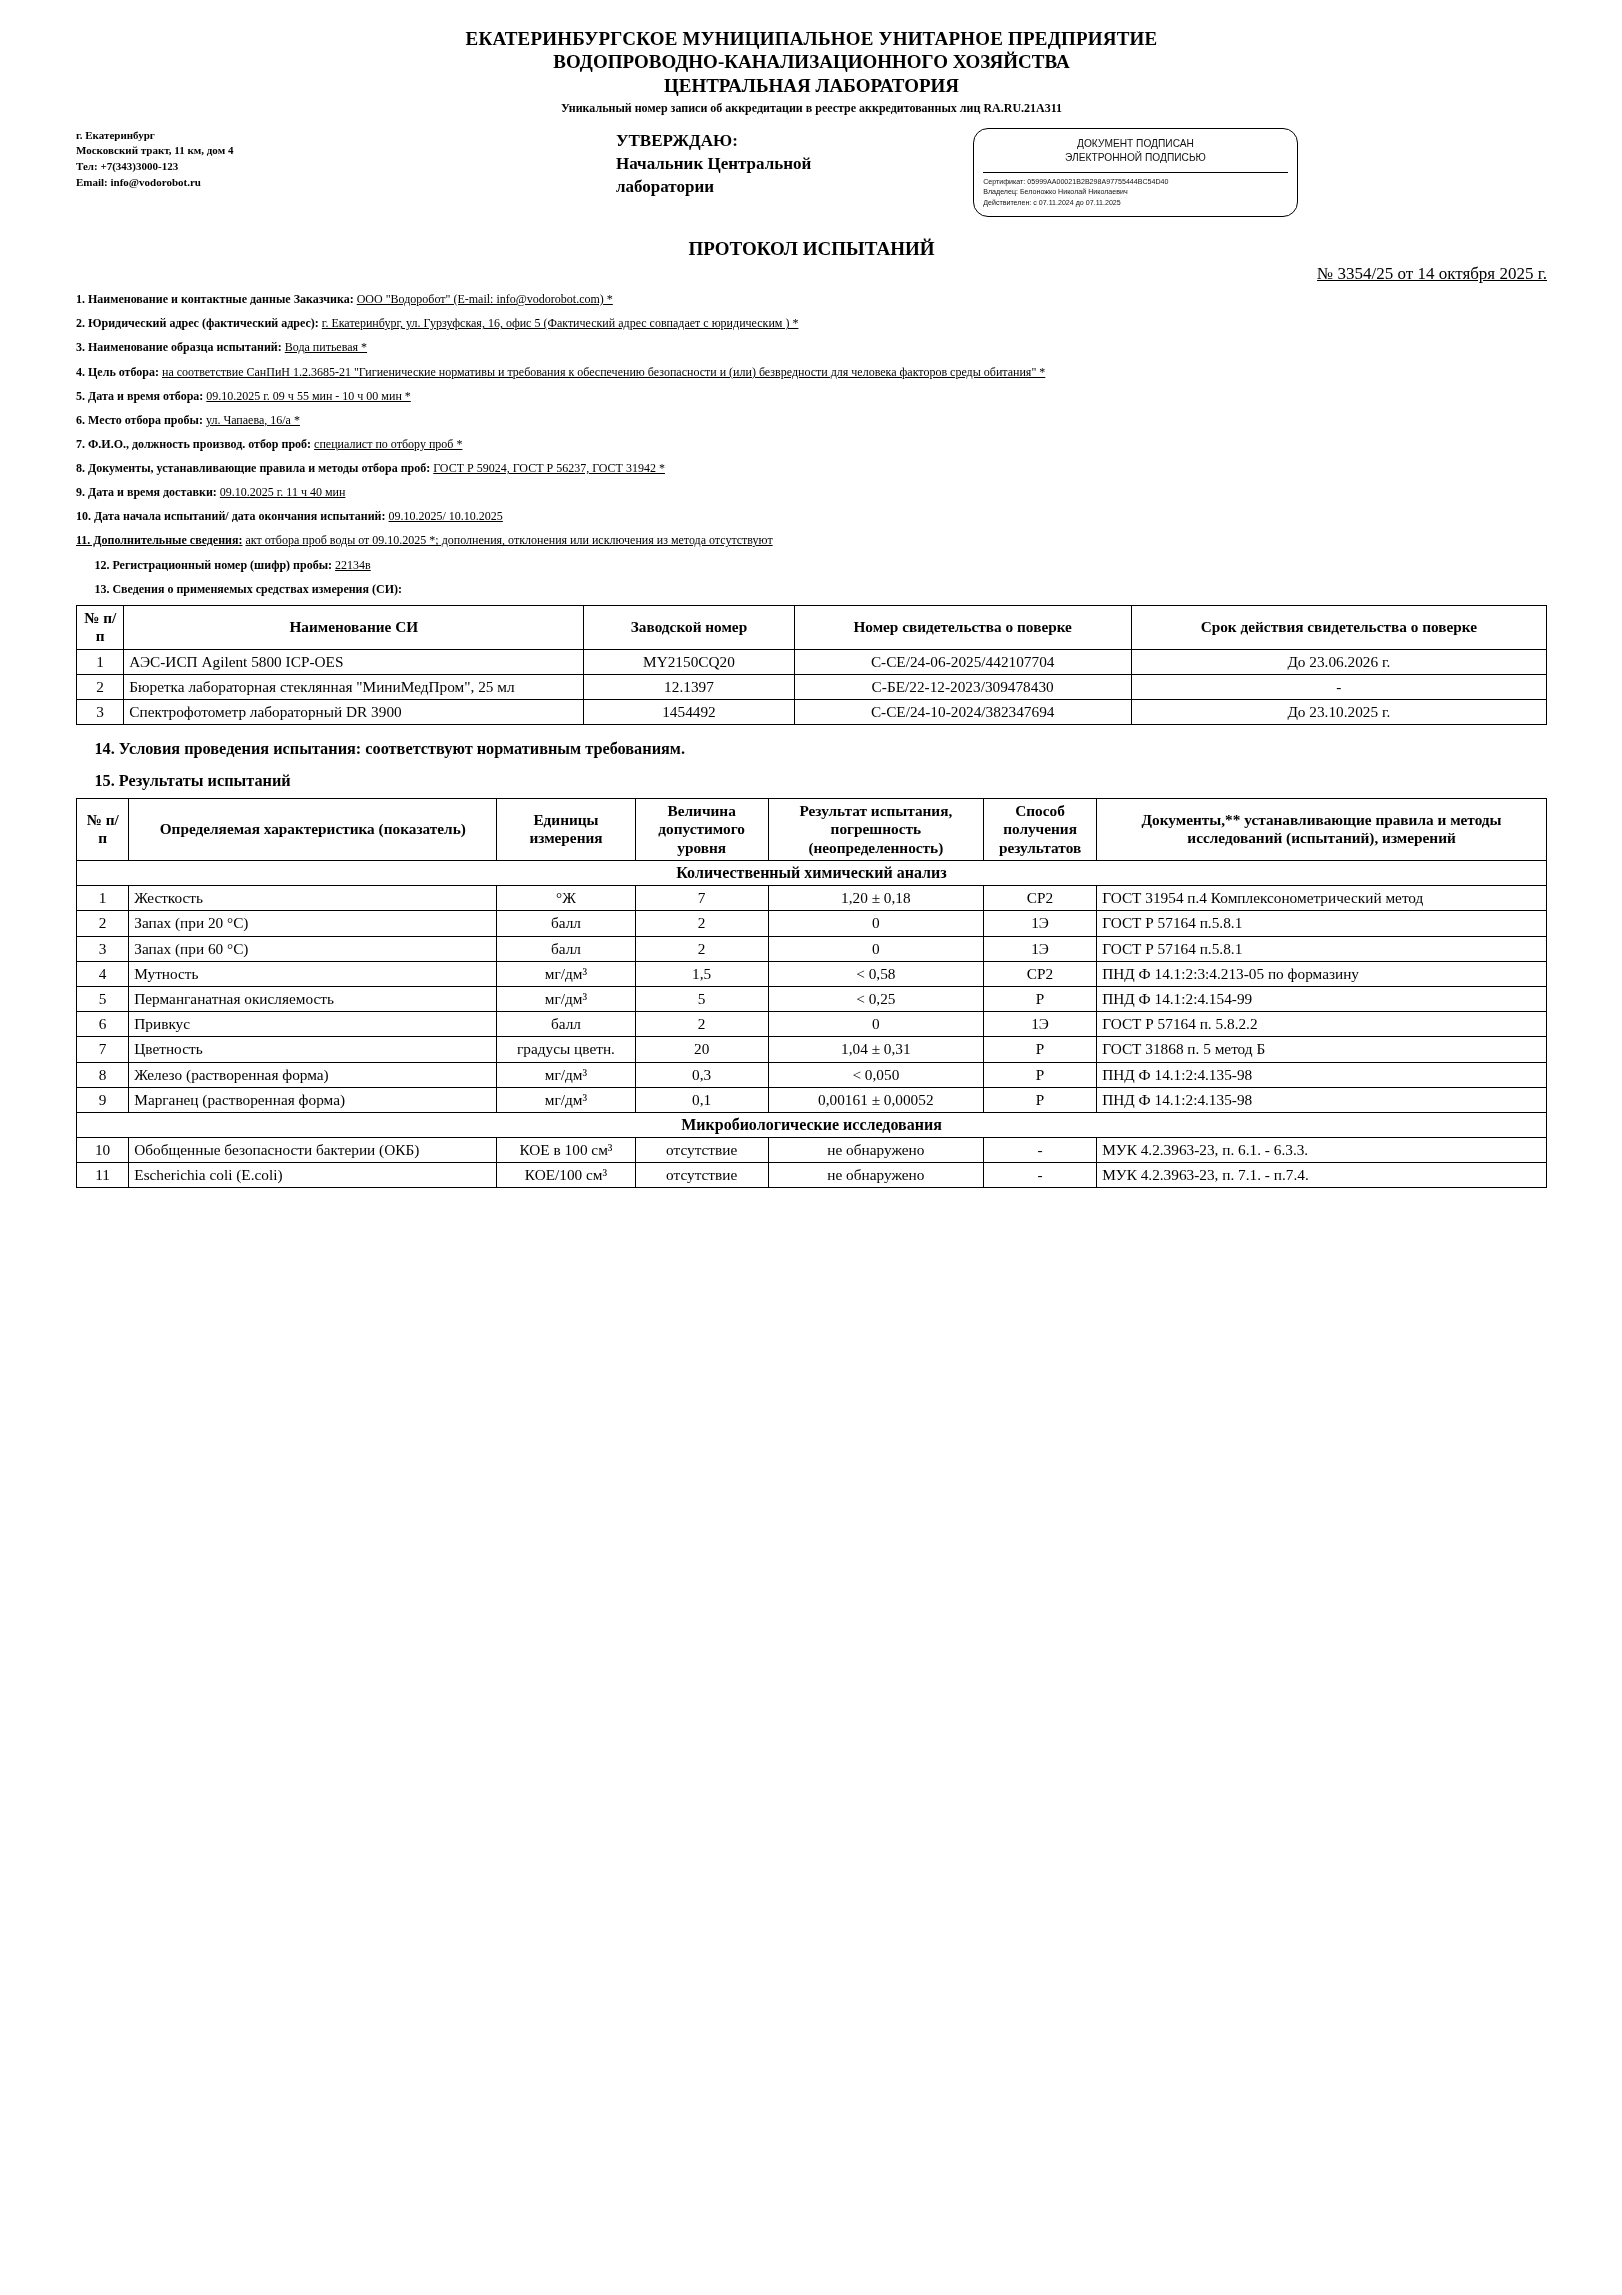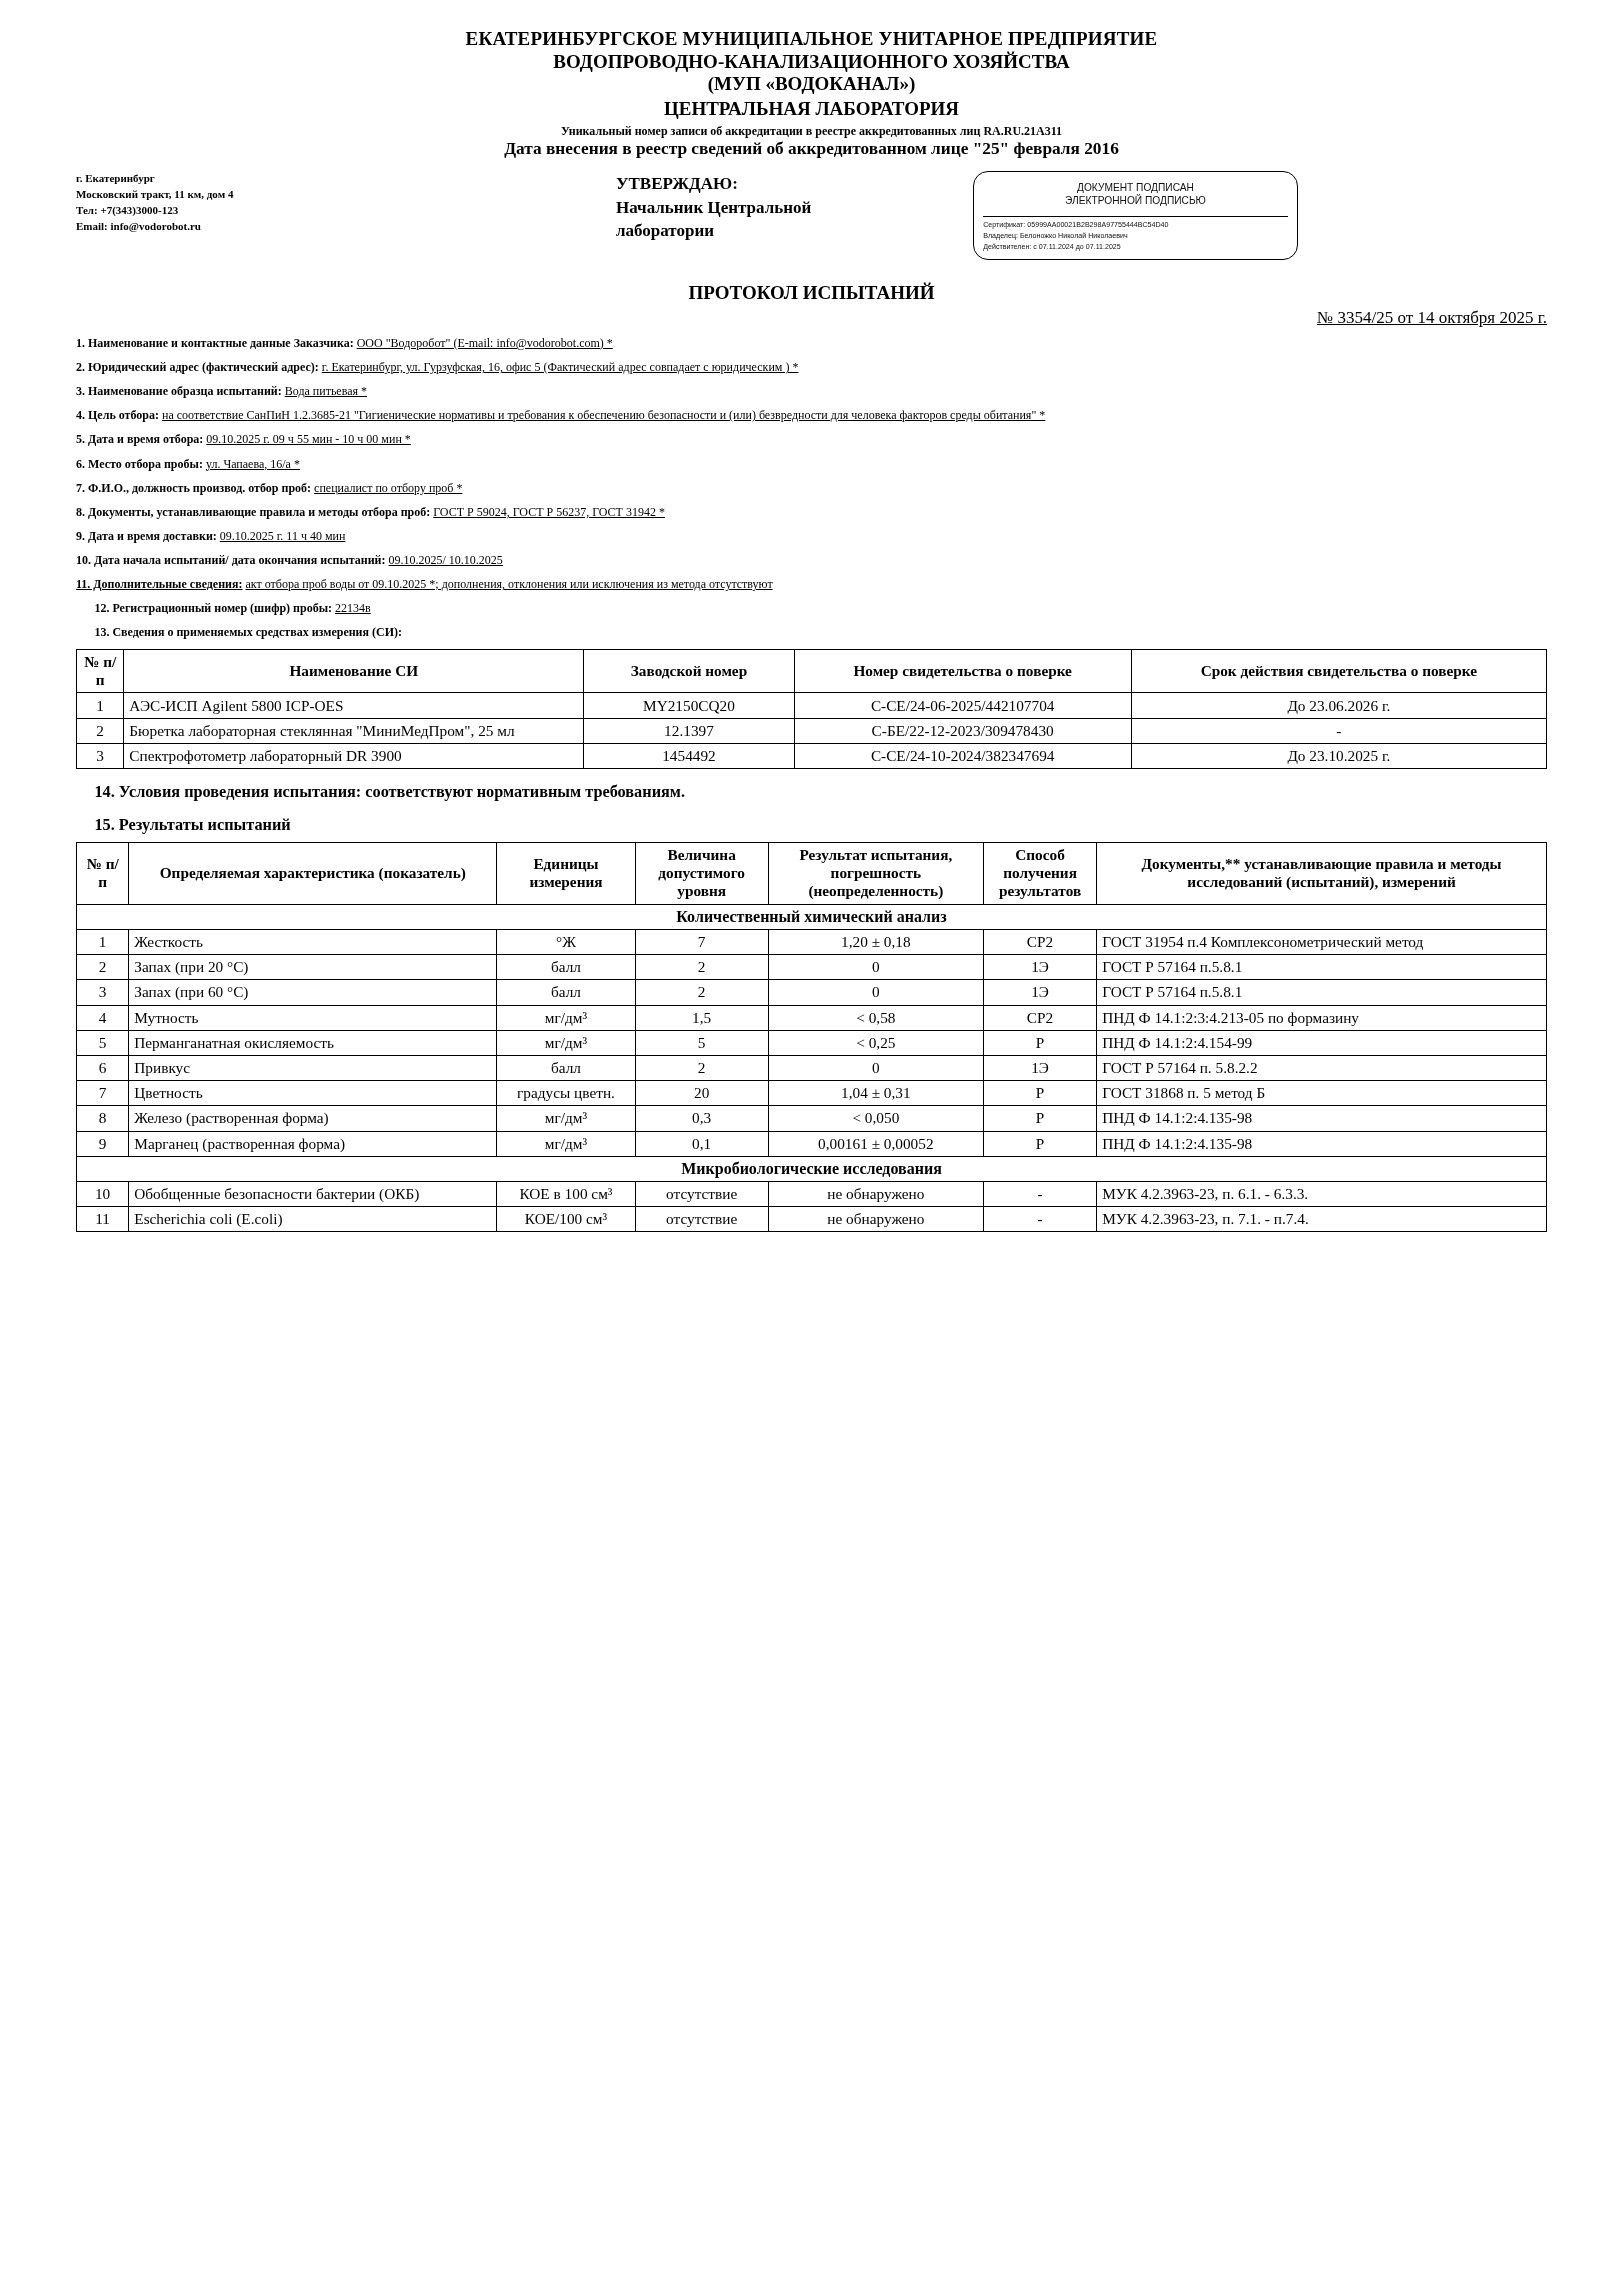--- a/index.html
+++ b/index.html
@@ -152,24 +152,22 @@
   }
 </style>
 </head>
 <body>
 
 <div class="page">
 
   <div class="org-header">
     <div class="l1">ЕКАТЕРИНБУРГСКОЕ МУНИЦИПАЛЬНОЕ УНИТАРНОЕ ПРЕДПРИЯТИЕ</div>
     <div class="l2">ВОДОПРОВОДНО-КАНАЛИЗАЦИОННОГО ХОЗЯЙСТВА</div>
-    <div class="l3">(МУП «ВОДОКАНАЛ»)</div>
     <div class="l4">ЦЕНТРАЛЬНАЯ ЛАБОРАТОРИЯ</div>
     <div class="l5">Уникальный номер записи об аккредитации в реестре аккредитованных лиц RA.RU.21A311</div>
-    <div class="l6">Дата внесения в реестр сведений об аккредитованном лице  "25" февраля 2016</div>
   </div>
 
   <div class="addr-block">
     <div class="addr-left">
       <div>г. Екатеринбург</div>
       <div>Московский тракт, 11 км, дом 4</div>
       <div>Тел: +7(343)3000-123</div>
       <div>Email: info@vodorobot.ru</div>
     </div>
     <div class="addr-mid">

